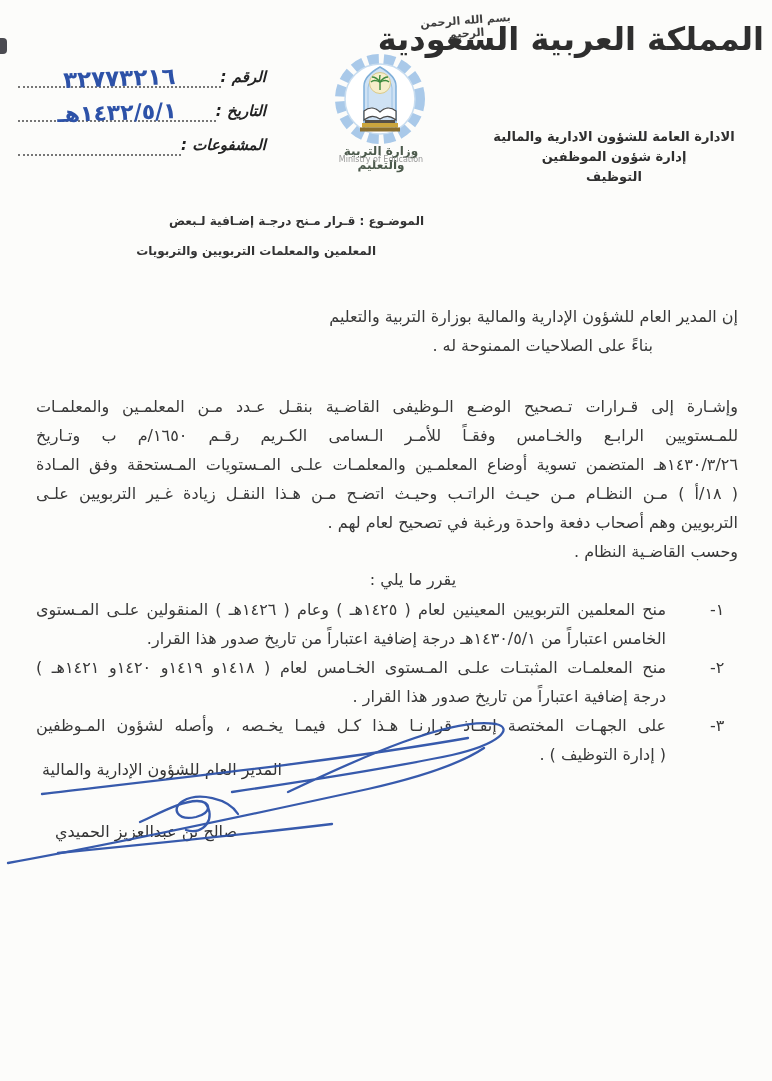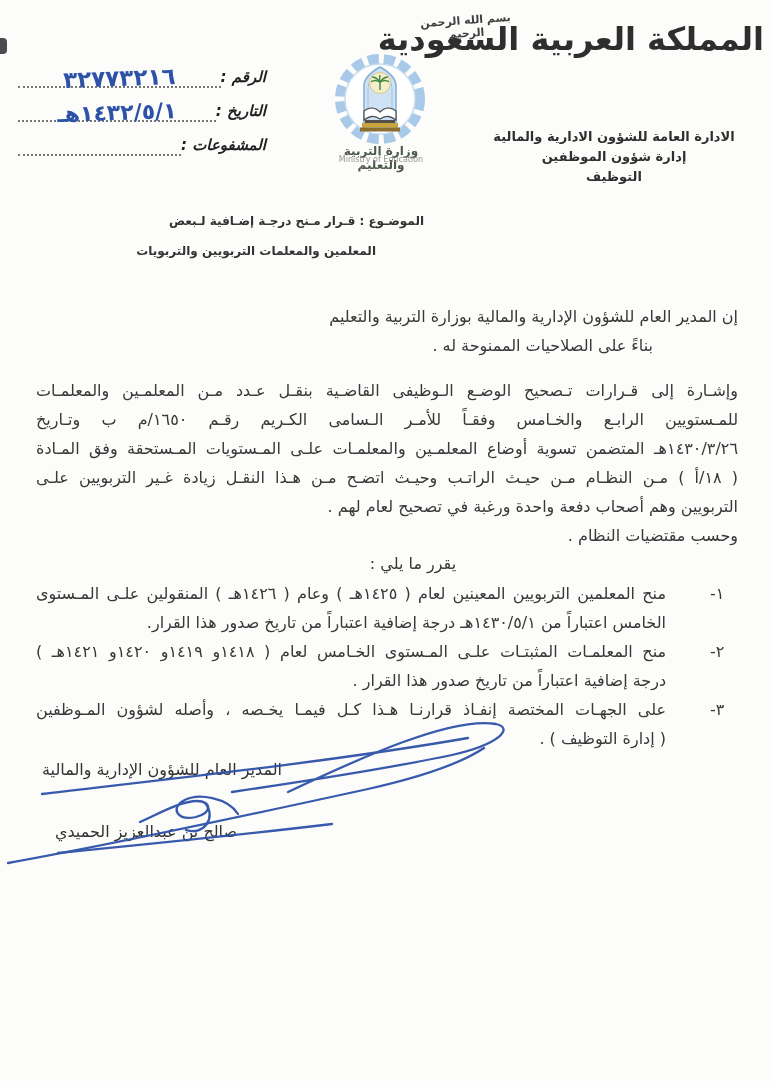--- a/index.html
+++ b/index.html
@@ -56,21 +56,21 @@
   
   .subject{left:42px;top:206px;width:382px;font-size:12px;font-weight:600;line-height:30px;color:#333;}
   .subject .s1{text-align:right;white-space:nowrap;}
   .subject .s2{text-align:right;padding-right:48px;white-space:nowrap;}
   
   .bodytxt{left:36px;top:302px;width:702px;font-size:16px;color:#383838;}
   .bl{line-height:29px;height:29px;}
   .bl.right{text-align:right;}
   .bl.ind{padding-right:85px;}
   .bl.just{text-align:justify;text-align-last:justify;}
-  .intro{margin-bottom:16px;}
+  .intro{margin-bottom:32px;}
   .decide{line-height:28px;height:28px;text-align:center;padding-left:52px;margin-top:0;}
   .list{margin-top:1px;}
   .item{display:flex;}
   .item .marker{flex-shrink:0;box-sizing:border-box;width:72px;padding-left:44px;text-align:left;line-height:29px;white-space:nowrap;}
   .item .itext{flex:1;min-width:0;}
   .il{line-height:29px;height:29px;}
   .il.just{text-align:justify;text-align-last:justify;}
   .il.right{text-align:right;}
   
   .sig-title{left:26px;top:760px;width:272px;text-align:center;font-size:16px;white-space:nowrap;color:#333;}
@@ -145,21 +145,21 @@
     <div class="intro">
       <div class="bl right">إن المدير العام للشؤون الإدارية والمالية بوزارة التربية والتعليم</div>
       <div class="bl right ind">بناءً على الصلاحيات الممنوحة له .</div>
     </div>
     <div>
       <div class="bl just">وإشـارة إلى قـرارات تـصحيح الوضـع الـوظيفى القاضـية بنقـل عـدد مـن المعلمـين والمعلمـات</div>
       <div class="bl just">للمـستويين الرابـع والخـامس وفقـاً للأمـر الـسامى الكـريم رقـم ١٦٥٠/م ب وتـاريخ</div>
       <div class="bl just">١٤٣٠/٣/٢٦هـ المتضمن تسوية أوضاع المعلمـين والمعلمـات علـى المـستويات المـستحقة وفق المـادة</div>
       <div class="bl just">( ١٨/أ ) مـن النظـام مـن حيـث الراتـب وحيـث اتضـح مـن هـذا النقـل زيادة غـير التربويين علـى</div>
       <div class="bl right">التربويين وهم أصحاب دفعة واحدة ورغبة في تصحيح لعام لهم .</div>
-      <div class="bl right">وحسب مقتضيات النظام .</div>
+      <div class="bl right">وحسب القاضـية النظام .</div>
     </div>
     <div class="decide">يقرر ما يلي :</div>
     <div class="list">
       <div class="item">
         <div class="marker">١-</div>
         <div class="itext">
           <div class="il just">منح المعلمين التربويين المعينين لعام ( ١٤٢٥هـ ) وعام ( ١٤٢٦هـ ) المنقولين علـى المـستوى</div>
           <div class="il right">الخامس اعتباراً من ١٤٣٠/٥/١هـ درجة إضافية اعتباراً من تاريخ صدور هذا القرار.</div>
         </div>
       </div>

